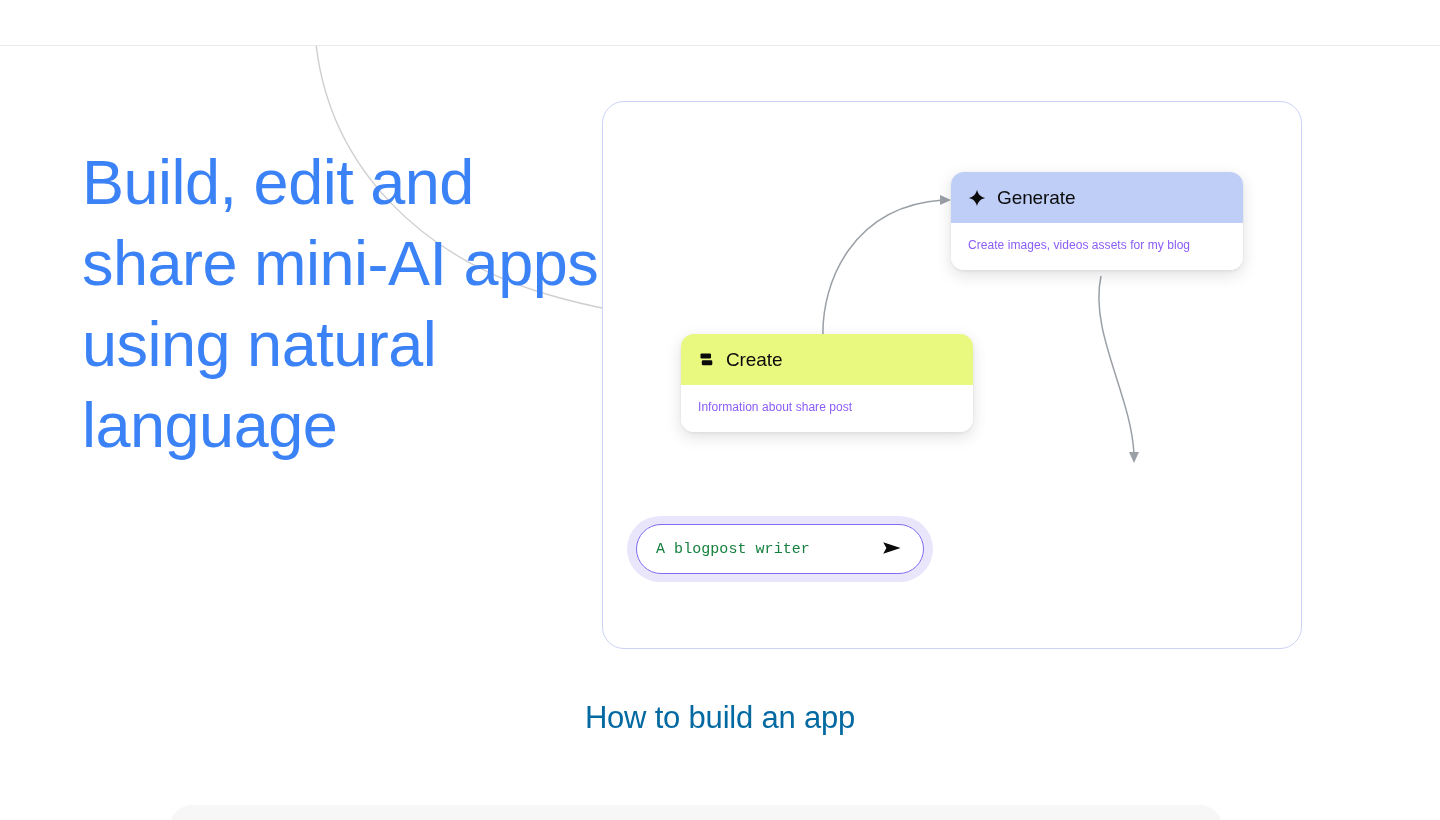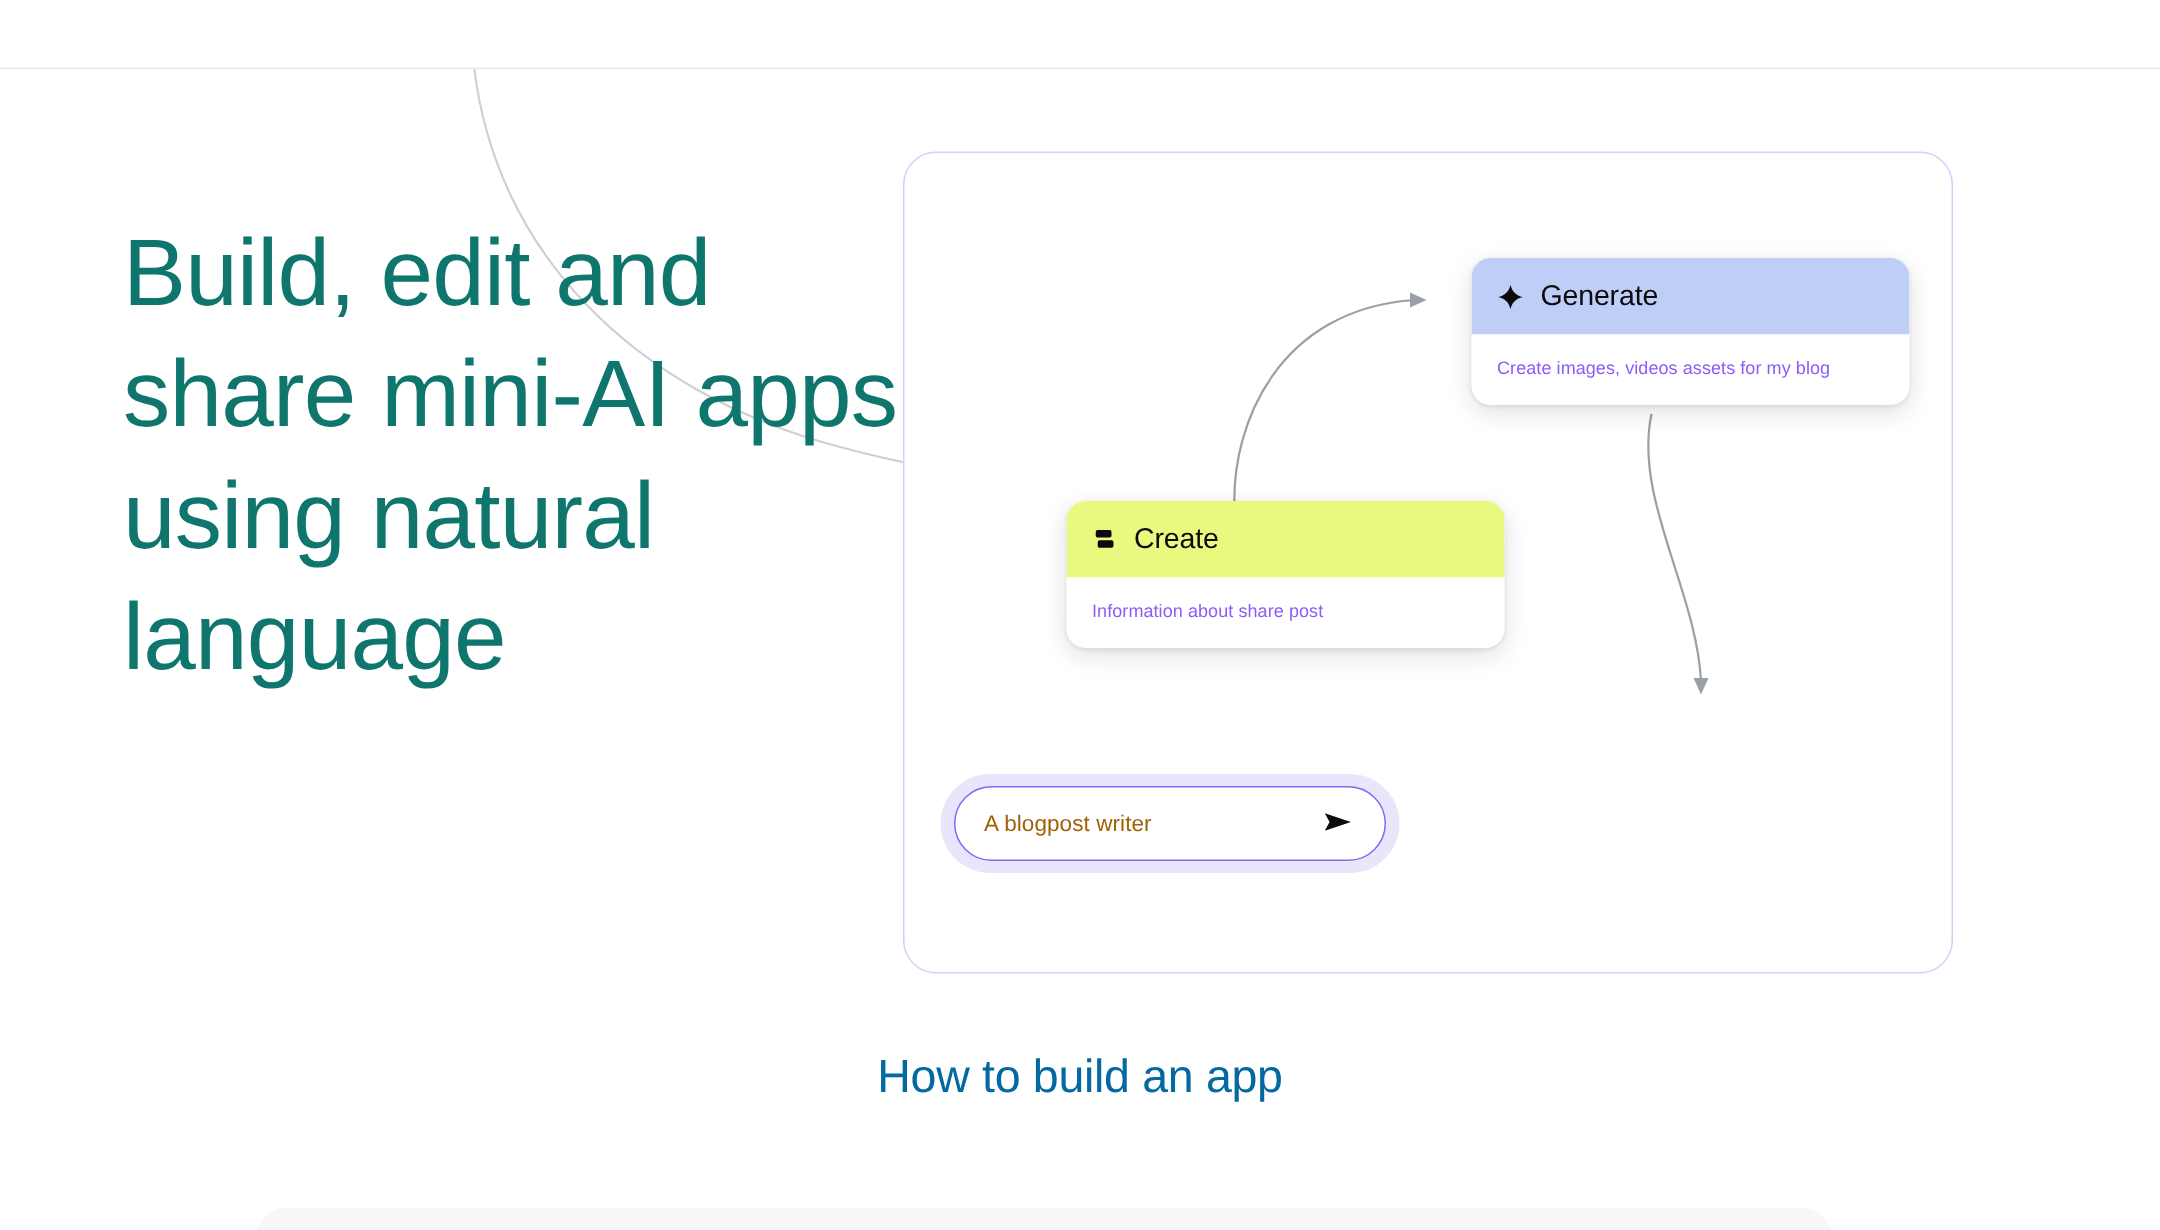--- a/index.html
+++ b/index.html
@@ -38,21 +38,21 @@
 
   .headline {
     position: absolute;
     left: 82px;
     top: 96px;
     width: 520px;
     font-size: 63px;
     line-height: 81px;
     font-weight: 300;
     letter-spacing: -0.5px;
-    color: #0f766e;
+    color: #3b82f6;
   }
 
   
   .swoosh {
     position: absolute;
     left: 0; top: 0;
     width: 1440px;
     height: 620px;
     pointer-events: none;
   }
@@ -78,21 +78,20 @@
   }
 
   
   .node {
     position: absolute;
     background: #ffffff;
     border-radius: 13px;
     box-shadow: 0 5px 16px rgba(20, 22, 30, 0.13),
                 0 1px 3px rgba(20, 22, 30, 0.08);
     overflow: hidden;
-    margin-left: 30px;
   }
 
   .node-head {
     height: 51px;
     display: flex;
     align-items: center;
     gap: 11px;
     padding: 0 17px;
   }
 
@@ -139,22 +138,23 @@
     border: 1.5px solid #7c6df2;
     border-radius: 25px;
     display: flex;
     align-items: center;
     justify-content: space-between;
     padding: 0 18px 0 19px;
   }
 
   .prompt-text {
     font-size: 15px;
-    color: #a16207;
+    color: #15803d;
     letter-spacing: 0.05px;
+    font-family: Liberation Mono, monospace;
   }
 
   .send-btn {
     display: flex;
     align-items: center;
     justify-content: center;
     width: 26px;
     height: 26px;
     background: transparent;
     border: none;

